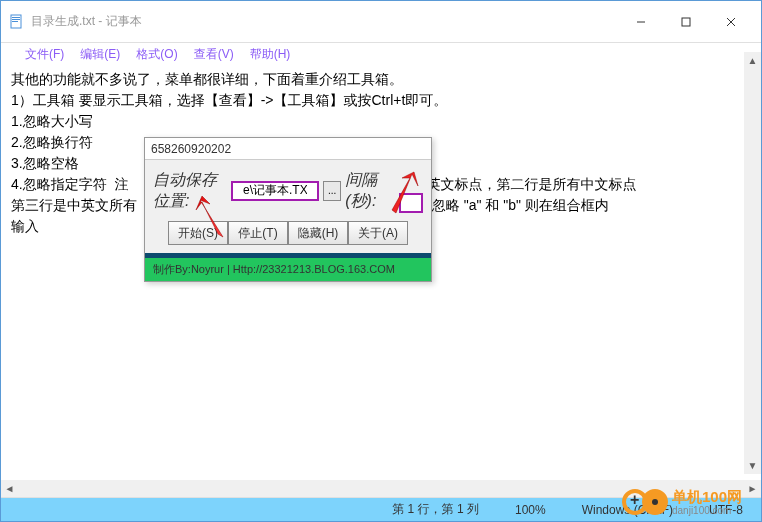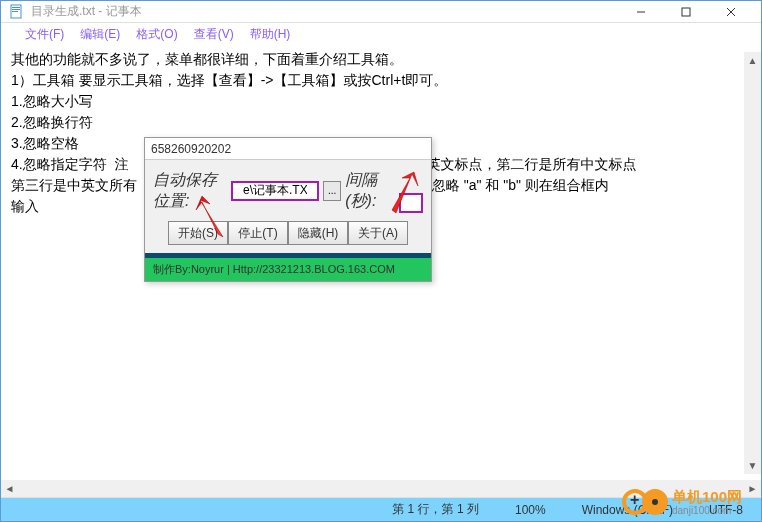--- a/index.html
+++ b/index.html
@@ -1,20 +1,20 @@
 <!DOCTYPE html>
 <html><head>
 <meta charset="utf-8">
 <style>
 * { margin: 0; padding: 0; box-sizing: border-box; font-family: "Microsoft YaHei", "SimSun", sans-serif; }
 body { width: 762px; height: 522px; background: #fff; position: relative; overflow: hidden; }
 
 
 .window { width: 762px; height: 522px; border: 1px solid #5a9ad6; background: #fff; display: flex; flex-direction: column; }
-.titlebar { height: 22px; background: #fff; display: flex; align-items: center; padding: 0 8px 0 8px; border-bottom: 1px solid #e0e0e0; }
+.titlebar { height: 42px; background: #fff; display: flex; align-items: center; padding: 0 8px 0 8px; border-bottom: 1px solid #e0e0e0; }
 .titlebar .icon { width: 16px; height: 16px; margin-right: 6px; }
 .titlebar .title { flex: 1; font-size: 12px; color: #999; }
 .winbtns { display: flex; }
 .winbtn { width: 45px; height: 29px; display: flex; align-items: center; justify-content: center; color: #666; }
 
 .menubar { height: 22px; display: flex; align-items: center; padding: 0 16px; font-size: 12px; color: #8b5cf6; }
 .menubar span { padding: 2px 8px; }
 
 .editor { flex: 1; padding: 4px 10px; font-size: 14px; line-height: 1.5; color: #000; overflow: auto; position: relative; font-family: "SimSun", serif; }
 .editor .line { white-space: pre-wrap; }

